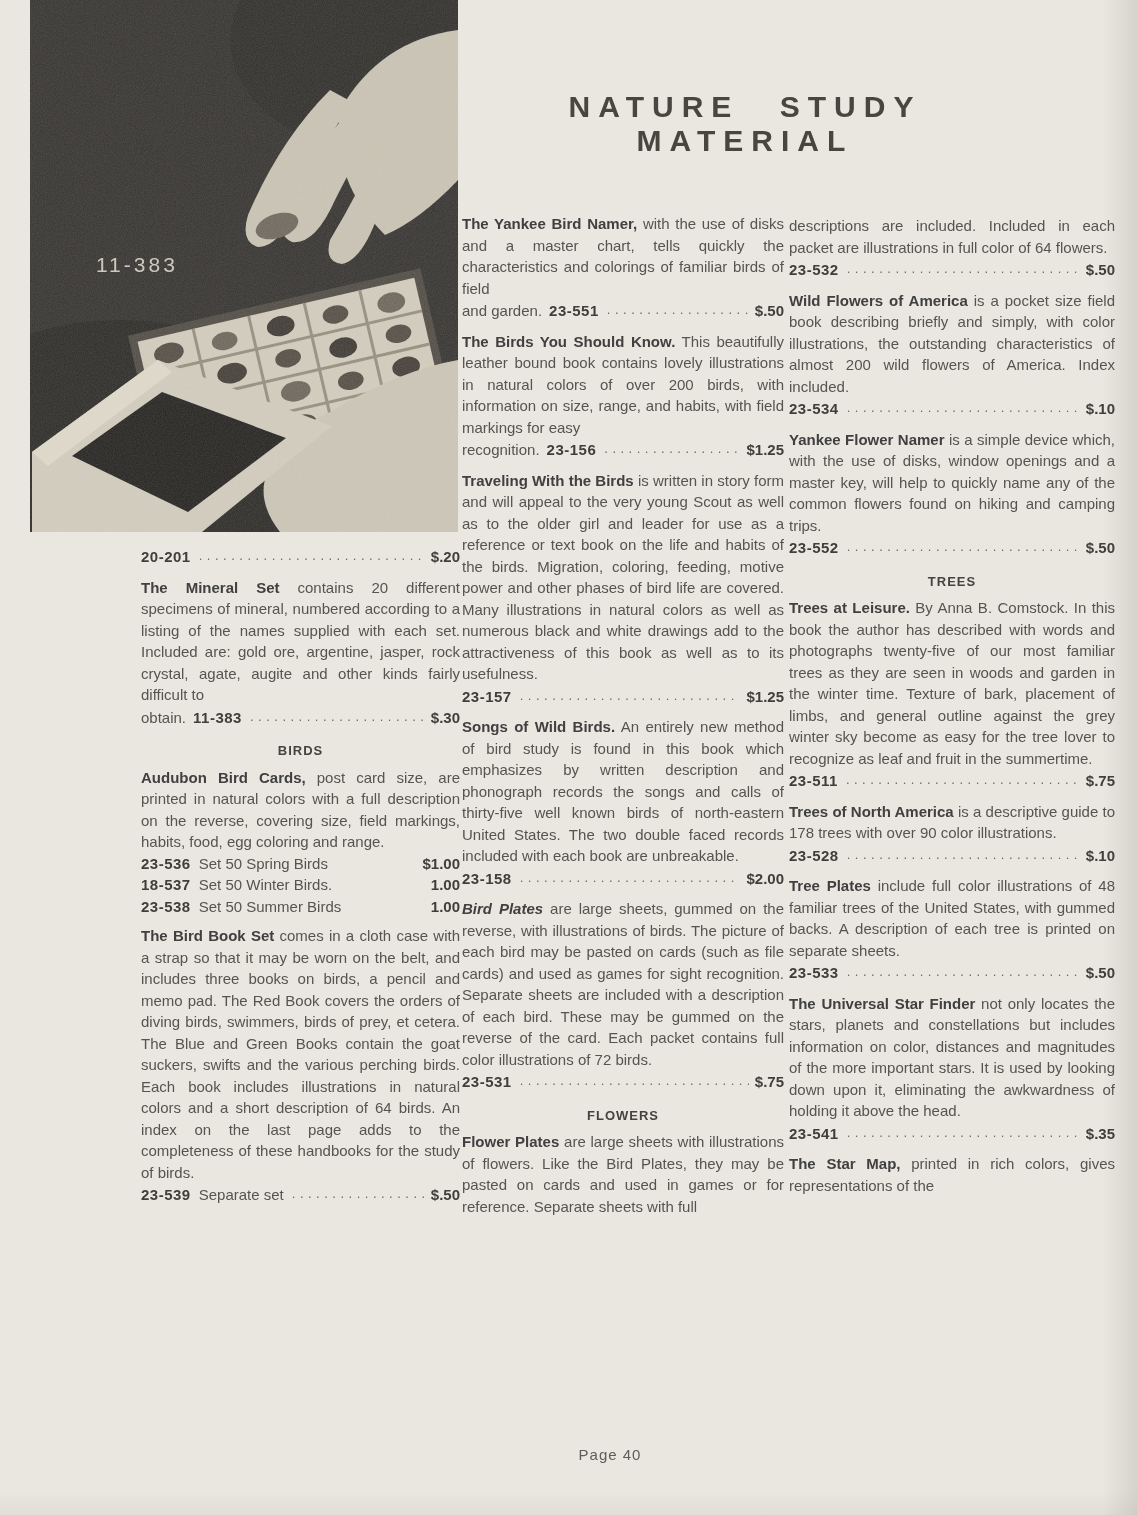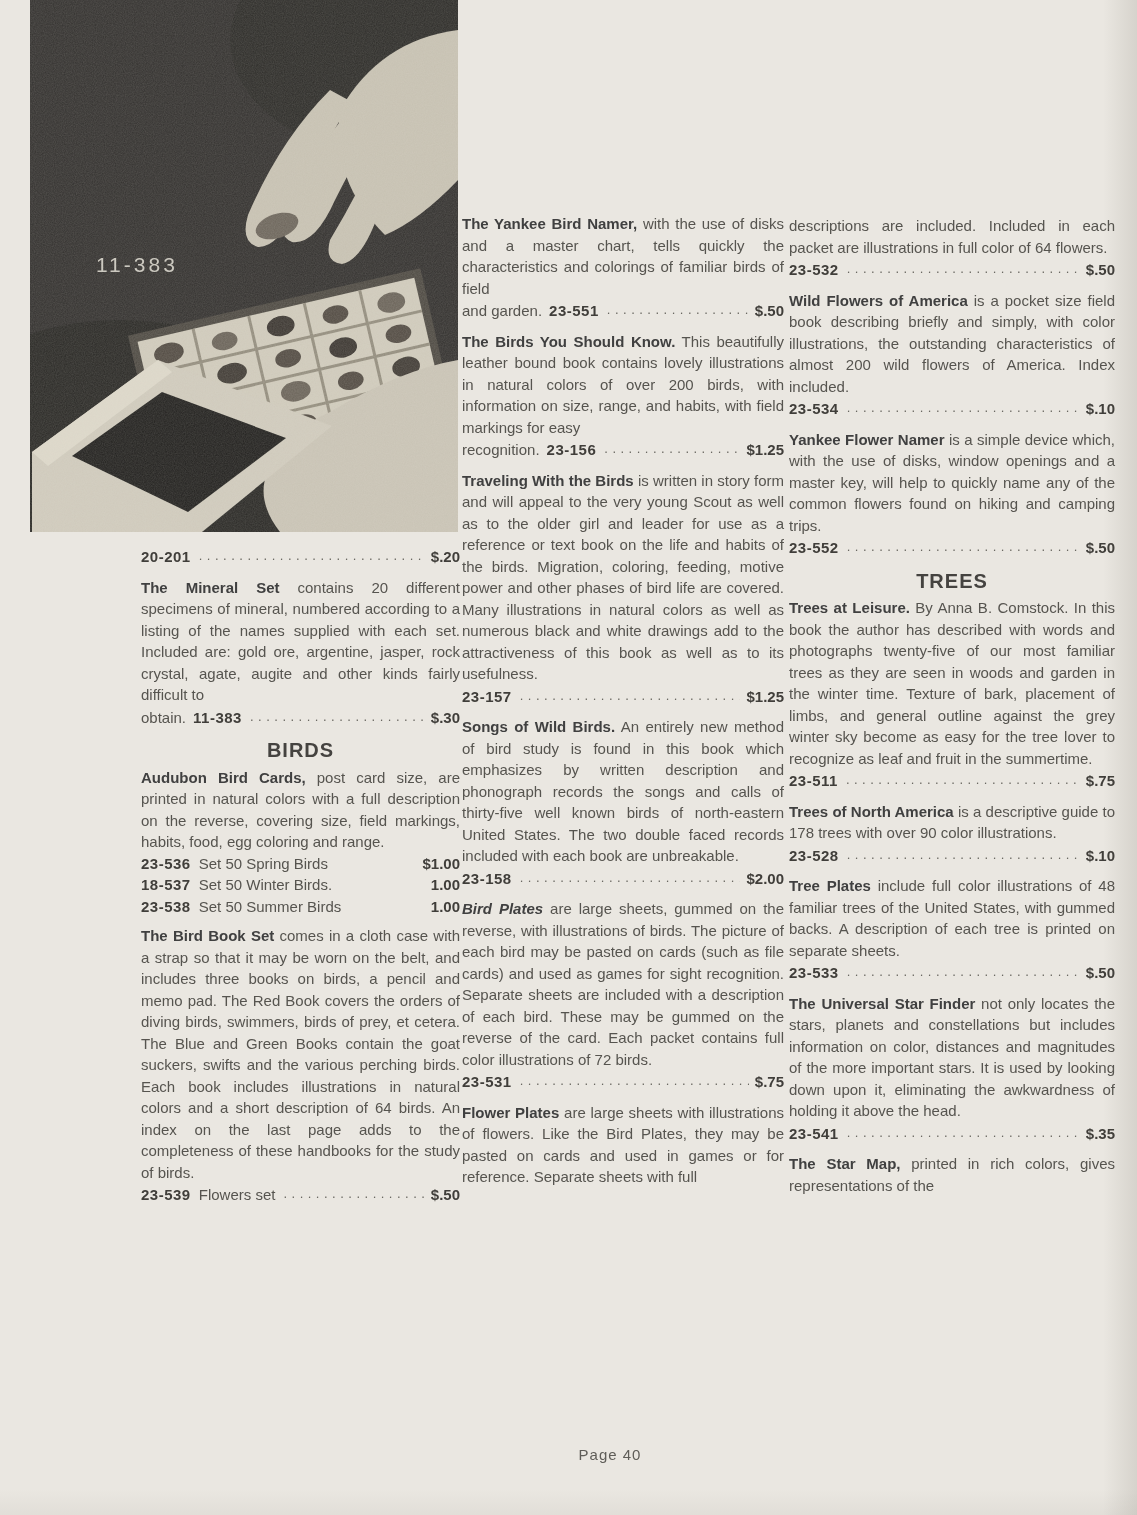--- a/index.html
+++ b/index.html
@@ -29,21 +29,21 @@
     text-align:justify;color:#56544f;
   }
   .col0{left:141px;top:545px;width:319px;}
   .col1{left:462px;top:213px;width:322px;}
   .col2{left:789px;top:215px;width:326px;}
   .item{margin:0 0 8px 0;}
   .para{margin:0;}
   .lead{font-weight:700;color:#404040;}
   .lead.italic{font-style:italic;}
   .heading{
-    text-align:center;font-weight:700;font-size:20px;
+    text-align:center;font-weight:700;font-size:13px;
     letter-spacing:1px;color:#454340;margin:11px 0 5px 0;
   }
   .price-row{
     display:flex;align-items:baseline;white-space:nowrap;
     margin-top:1px;
   }
   .pr-left{margin-right:7px;}
   .pr-code{font-weight:700;color:#403e3a;letter-spacing:0.5px;margin-right:8px;}
   .pr-desc{margin-right:8px;}
   .leader{
@@ -132,20 +132,21 @@
         <polygon points="42,456 132,392 256,438 158,512" fill="#232220"></polygon>
         <polygon points="2,452 128,360 142,372 18,466" fill="#dcd7c9"></polygon>
       </g>
 
       <text x="66" y="272" font-family="Liberation Sans, sans-serif" font-size="21" letter-spacing="3" fill="#c9c6bd">11-383</text>
 
       <rect x="0" y="0" width="428" height="532" filter="url(#grain)" opacity="0.8"></rect>
     </svg>
   </div>
 
+  <h1 class="title">NATURE STUDY MATERIAL</h1>
 
   <div class="col col0">
       <div class="item">
         <div class="price-row">
           <span class="pr-code">20-201</span>
           <span class="leader">..........................................................................................</span>
           <span class="pr-price">$.20</span>
         </div>
       </div>
       <div class="item">
@@ -175,21 +176,21 @@
             <span class="pr-code">23-538</span>
             <span class="pr-desc" style="flex: 1 1 0%;">Set 50 Summer Birds</span>
             <span class="pr-price">1.00</span>
           </div>
         </div>
       </div>
       <div class="item">
         <p class="para"><span class="lead">The Bird Book Set</span> <span>comes in a cloth case with a strap so that it may be worn on the belt, and includes three books on birds, a pencil and memo pad. The Red Book covers the orders of diving birds, swimmers, birds of prey, et cetera. The Blue and Green Books contain the goat suckers, swifts and the various perching birds. Each book includes illustrations in natural colors and a short description of 64 birds. An index on the last page adds to the completeness of these handbooks for the study of birds.</span></p>
         <div class="price-row">
           <span class="pr-code">23-539</span>
-          <span class="pr-desc">Flowers set</span>
+          <span class="pr-desc">Separate set</span>
           <span class="leader">..........................................................................................</span>
           <span class="pr-price">$.50</span>
         </div>
       </div>
     </div>
   <div class="col col1">
       <div class="item">
         <p class="para"><span class="lead">The Yankee Bird Namer,</span> <span>with the use of disks and a master chart, tells quickly the characteristics and colorings of familiar birds of field</span></p>
         <div class="price-row">
           <span class="pr-left">and garden.</span>
@@ -224,20 +225,21 @@
         </div>
       </div>
       <div class="item">
         <p class="para"><span class="lead italic">Bird Plates</span> <span>are large sheets, gummed on the reverse, with illustrations of birds. The picture of each bird may be pasted on cards (such as file cards) and used as games for sight recognition. Separate sheets are included with a description of each bird. These may be gummed on the reverse of the card. Each packet contains full color illustrations of 72 birds.</span></p>
         <div class="price-row">
           <span class="pr-code">23-531</span>
           <span class="leader">..........................................................................................</span>
           <span class="pr-price">$.75</span>
         </div>
       </div>
+      <div class="heading">FLOWERS</div>
       <div class="item">
         <p class="para"><span class="lead">Flower Plates</span> <span>are large sheets with illustrations of flowers.  Like the Bird Plates, they may be pasted on cards and used in games or for reference.  Separate sheets with full</span></p>
       </div>
     </div>
   <div class="col col2">
       <div class="item">
         <p class="para"><span>descriptions are included. Included in each packet are illustrations in full color of 64 flowers.</span></p>
         <div class="price-row">
           <span class="pr-code">23-532</span>
           <span class="leader">..........................................................................................</span>

